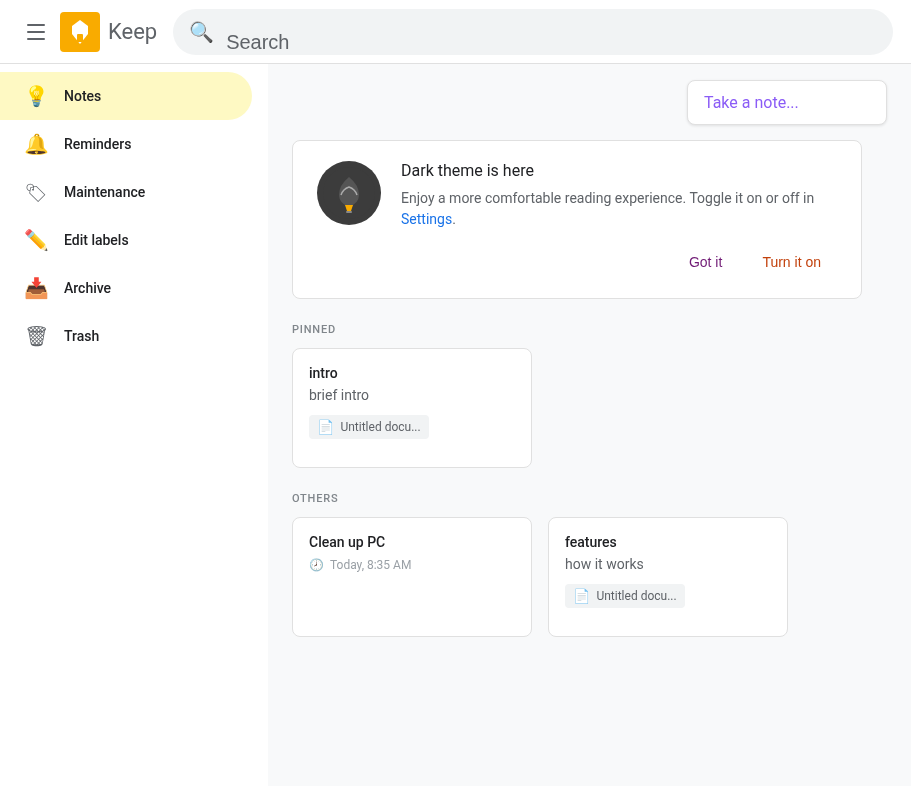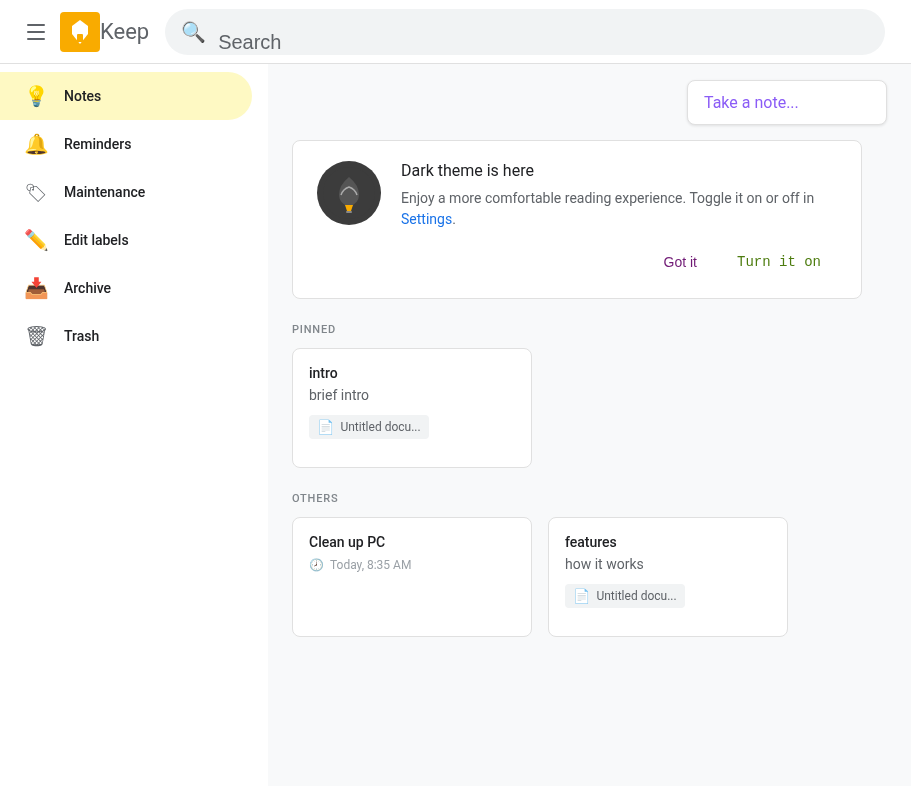--- a/index.html
+++ b/index.html
@@ -26,20 +26,21 @@
       align-items: center;
       justify-content: center;
       border-radius: 50%;
       cursor: pointer;
       margin-right: 4px;
       color: #5f6368;
     }
     .header-logo {
       display: flex;
       align-items: center;
+      gap: 8px;
       margin-right: 16px;
     }
     .logo-icon {
       width: 40px;
       height: 40px;
     }
     .header-title {
       font-size: 22px;
       color: #5f6368;
       font-weight: 400;
@@ -167,21 +168,21 @@
     .banner-btn {
       padding: 8px 16px;
       border: none;
       border-radius: 4px;
       font-size: 14px;
       font-weight: 500;
       cursor: pointer;
       background: transparent;
       color: #701a75;
     }
-    .banner-btn.primary { color: #4d7c0f; font-family: Liberation Mono, monospace; }
+    .banner-btn.primary { color: #c2410c; }
 
     
     .section-label {
       font-size: 11px;
       font-weight: 500;
       color: #80868b;
       letter-spacing: 0.8px;
       text-transform: uppercase;
       margin-bottom: 12px;
       margin-top: 8px;

